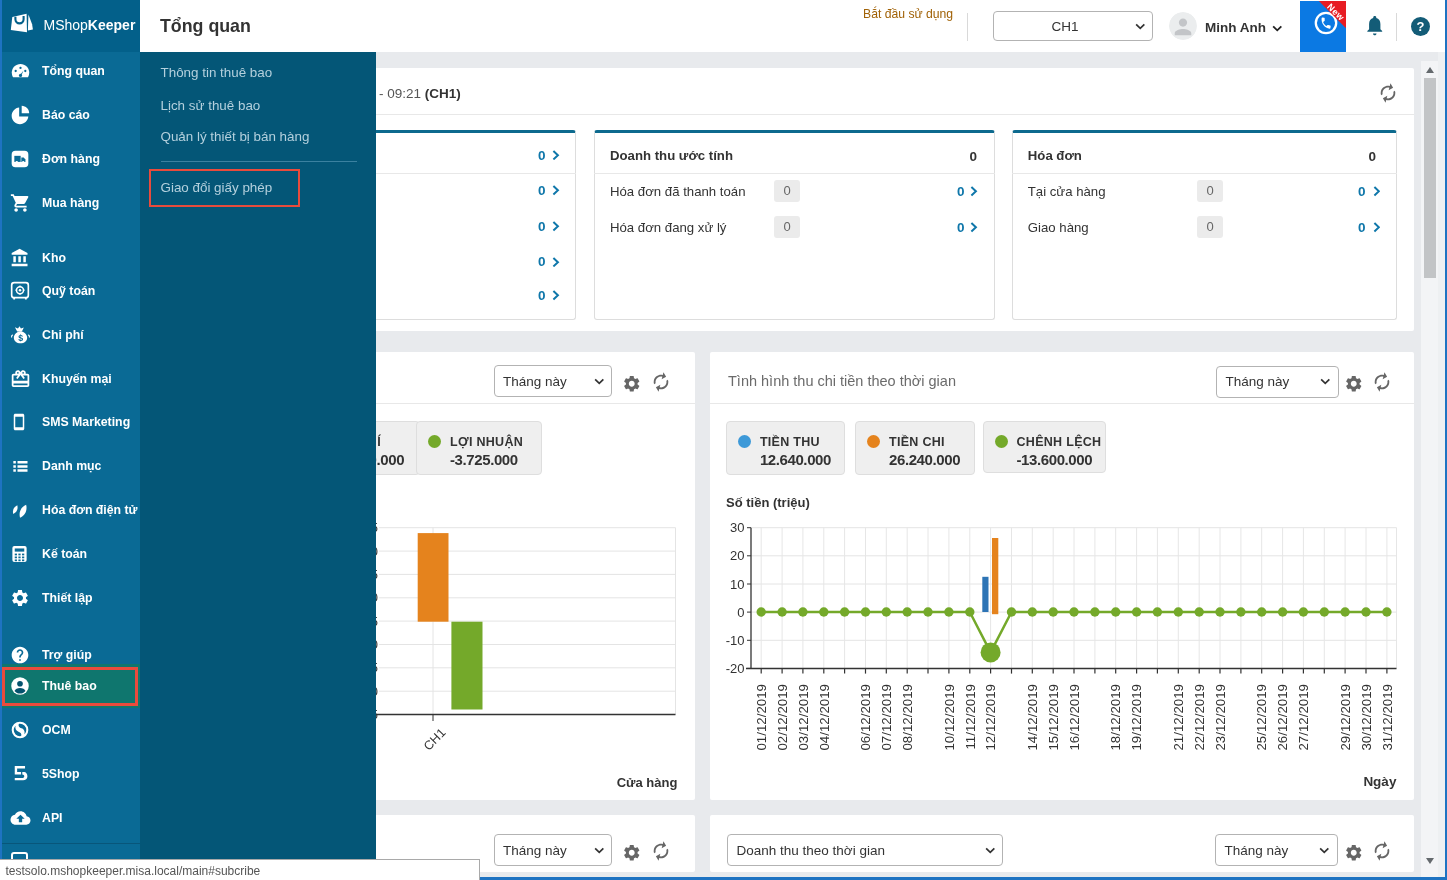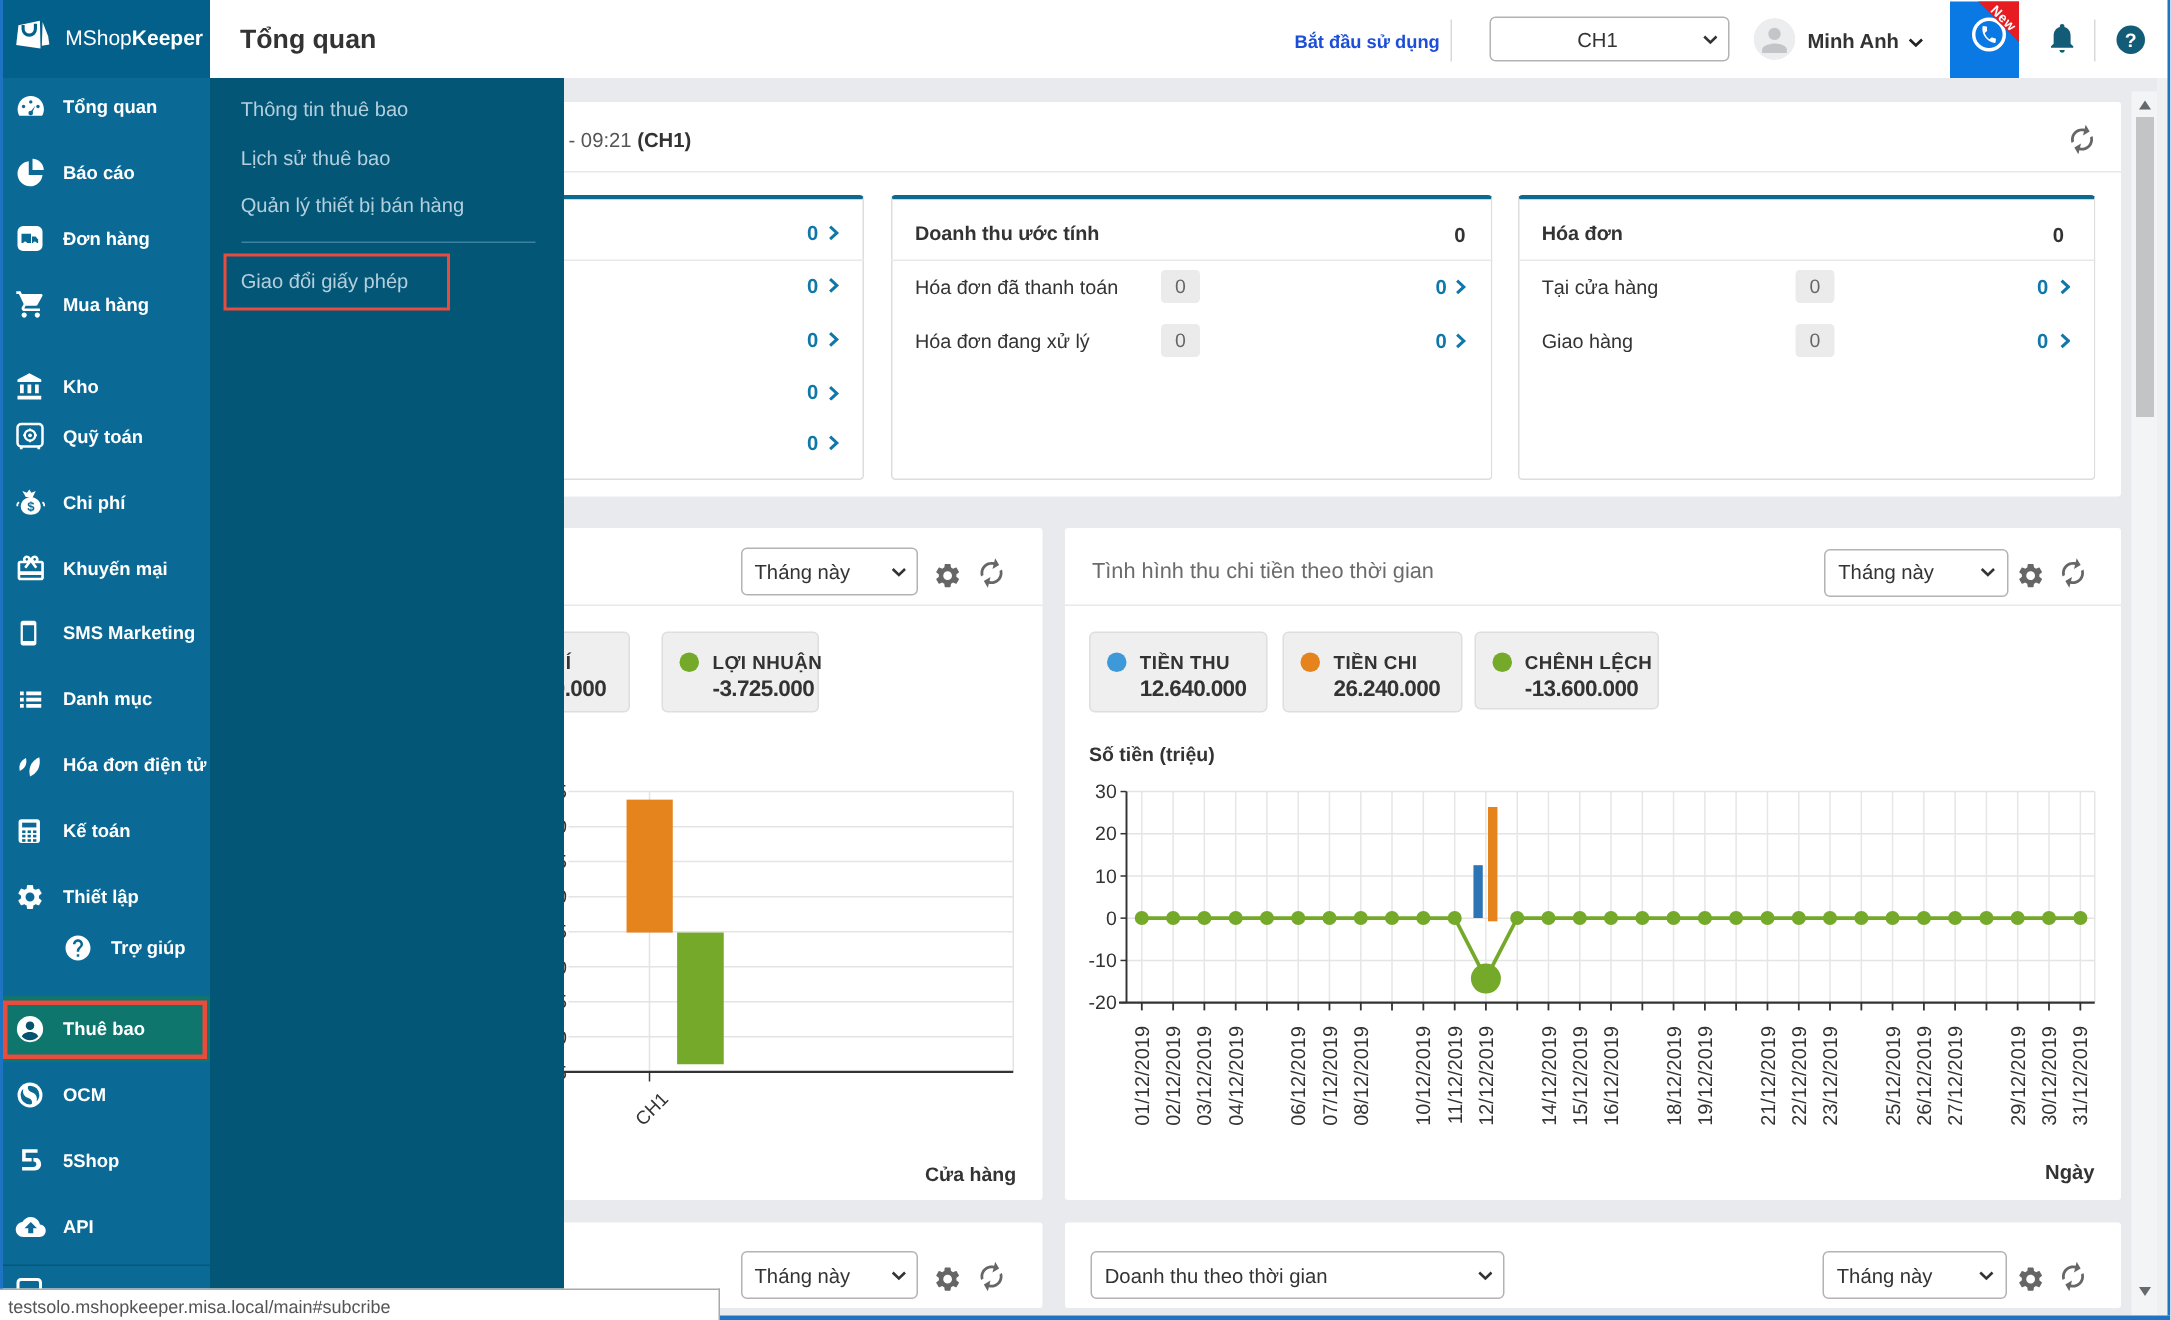--- a/index.html
+++ b/index.html
@@ -15,21 +15,21 @@
 .zlink{position:absolute;color:#0f77aa;font-weight:700;font-size:13.5px}
 .mitem{position:absolute;left:0;width:140px;height:44px;color:#fff}
 .mlabel{position:absolute;left:42px;top:50%;transform:translateY(-50%);font-size:12.3px;font-weight:700;white-space:nowrap}
 .micon{position:absolute;left:10px;top:50%;transform:translateY(-50%)}
 .smitem{position:absolute;left:160.5px;font-size:13.4px;color:#b4d0dd;white-space:nowrap}
 </style></head><body>
 
 <div class="a" style="left:140px;top:52px;width:1305px;height:825px;background:#e8eaed"></div>
 <div class="a" style="left:140px;top:0;width:1307px;height:52px;background:#fff"></div>
 <div class="a" style="left:160px;top:15.5px;font-size:17.8px;font-weight:700;color:#333">Tổng quan</div>
-<div class="a" style="left:863px;top:21px;font-size:12.2px;font-weight:700;color:#1d4ed8">Bắt đầu sử dụng</div>
+<div class="a" style="left:863px;top:7px;font-size:12.2px;font-weight:400;color:#a16207">Bắt đầu sử dụng</div>
 <div class="a" style="left:967px;top:13px;width:1px;height:28px;background:#d9d9d9"></div>
 <div class="sel" style="left:993px;top:11px;width:160px;height:30px;justify-content:center;padding-right:16px">CH1<svg width="10.5" height="7" viewBox="0 0 11 7">
       <path d="M1.2 1.2l4.3 4.2 4.3-4.2" fill="none" stroke="#333" stroke-width="1.8"></path>
     </svg></div>
 <div class="a" style="left:1169px;top:11.5px;width:28px;height:28px;border-radius:50%;overflow:hidden">
     <svg width="28" height="28" viewBox="0 0 24 24">
       <circle cx="12" cy="12" r="12" fill="#ebedee"></circle>
       <path d="M12 12.6c1.95 0 3.54-1.6 3.54-3.55S13.95 5.5 12 5.5 8.46 7.1 8.46 9.05 10.05 12.6 12 12.6zm0 1.9c-2.4 0-7.1 1.2-7.1 3.55V20h14.2v-1.95c0-2.35-4.7-3.55-7.1-3.55z" fill="#c3c5c8"></path>
     </svg>
   </div>
@@ -159,21 +159,21 @@
 <div class="legend" style="left:170px;top:421px;width:116px;height:53.6px">
     <div class="lgdot" style="background:#3d99d8"></div>
     <div class="lglab">DOANH THU</div>
     <div class="lgval">22.515.000</div>
   </div>
 <div class="legend" style="left:299px;top:421px;width:121px;height:53.6px">
     <div class="lgdot" style="background:#e5831d"></div>
     <div class="lglab">CHI PHÍ</div>
     <div class="lgval">26.240.000</div>
   </div>
-<div class="legend" style="left:441px;top:421px;width:105px;height:53.6px">
+<div class="legend" style="left:416px;top:421px;width:126px;height:53.6px">
     <div class="lgdot" style="background:#74a92a"></div>
     <div class="lglab">LỢI NHUẬN</div>
     <div class="lgval">-3.725.000</div>
   </div>
 <svg class="a" style="left:156px;top:510px" width="539" height="260" viewBox="0 0 539 260">
     <line x1="223" y1="17.7" x2="519.5" y2="17.7" stroke="#e4e4e4" stroke-width="1"></line>
     <line x1="223" y1="41.1" x2="519.5" y2="41.1" stroke="#e4e4e4" stroke-width="1"></line>
     <line x1="223" y1="64.4" x2="519.5" y2="64.4" stroke="#e4e4e4" stroke-width="1"></line>
     <line x1="223" y1="87.8" x2="519.5" y2="87.8" stroke="#e4e4e4" stroke-width="1"></line>
     <line x1="223" y1="111.1" x2="519.5" y2="111.1" stroke="#e4e4e4" stroke-width="1"></line>
@@ -555,21 +555,21 @@
     <span class="mlabel">Kế toán</span>
   </div>
 <div class="mitem" style="top:576.2px;">
     <span class="micon">
       <svg width="20" height="20" viewBox="0 0 24 24">
         <path d="M19.14 12.94c.04-.3.06-.61.06-.94 0-.32-.02-.64-.07-.94l2.03-1.58c.18-.14.23-.41.12-.61l-1.92-3.32c-.12-.22-.37-.29-.59-.22l-2.39.96c-.5-.38-1.03-.7-1.62-.94l-.36-2.54c-.04-.24-.24-.41-.48-.41h-3.84c-.24 0-.43.17-.47.41l-.36 2.54c-.59.24-1.13.57-1.62.94l-2.39-.96c-.22-.08-.47 0-.59.22L2.74 8.87c-.12.21-.08.47.12.61l2.03 1.58c-.05.3-.09.63-.09.94s.02.64.07.94l-2.03 1.58c-.18.14-.23.41-.12.61l1.92 3.32c.12.22.37.29.59.22l2.39-.96c.5.38 1.03.7 1.62.94l.36 2.54c.05.24.24.41.48.41h3.84c.24 0 .44-.17.47-.41l.36-2.54c.59-.24 1.13-.56 1.62-.94l2.39.96c.22.08.47 0 .59-.22l1.92-3.32c.12-.22.07-.47-.12-.61l-2.01-1.58zM12 15.6c-1.98 0-3.6-1.62-3.6-3.6s1.62-3.6 3.6-3.6 3.6 1.62 3.6 3.6-1.62 3.6-3.6 3.6z" fill="#fff"></path>
       </svg>
     </span>
     <span class="mlabel">Thiết lập</span>
   </div>
-<div class="mitem" style="top:610px;margin-left:32px;">
+<div class="mitem" style="top:633px;">
     <span class="micon">
       <svg width="20" height="20" viewBox="0 0 24 24">
         <path d="M12 2C6.48 2 2 6.48 2 12s4.48 10 10 10 10-4.48 10-10S17.52 2 12 2zm1 17h-2v-2h2v2zm2.07-7.75l-.9.92C13.45 12.9 13 13.5 13 15h-2v-.5c0-1.1.45-2.1 1.17-2.83l1.24-1.26c.37-.36.59-.86.59-1.41 0-1.1-.9-2-2-2s-2 .9-2 2H8c0-2.21 1.79-4 4-4s4 1.79 4 4c0 .88-.36 1.68-.93 2.25z" fill="#fff"></path>
       </svg>
     </span>
     <span class="mlabel">Trợ giúp</span>
   </div>
 <div class="mitem" style="top:664.1px;background:#0f766e;">
     <span class="micon">
       <svg width="20" height="20" viewBox="0 0 24 24">

